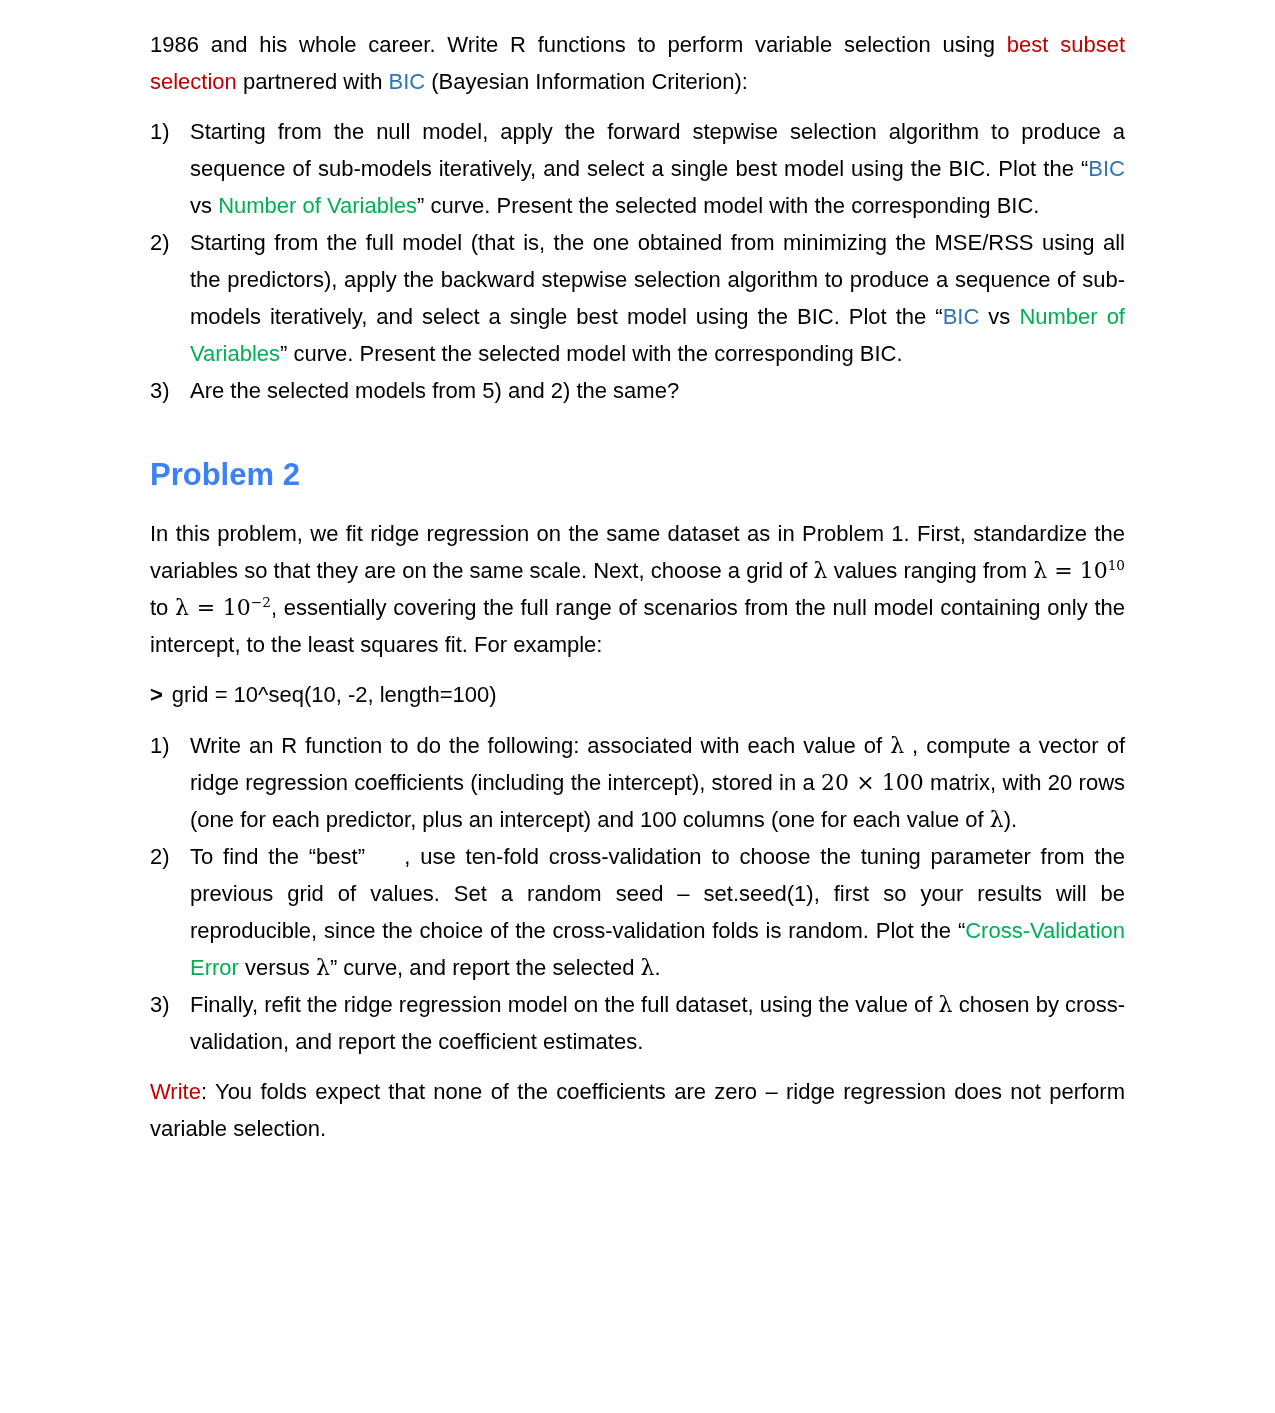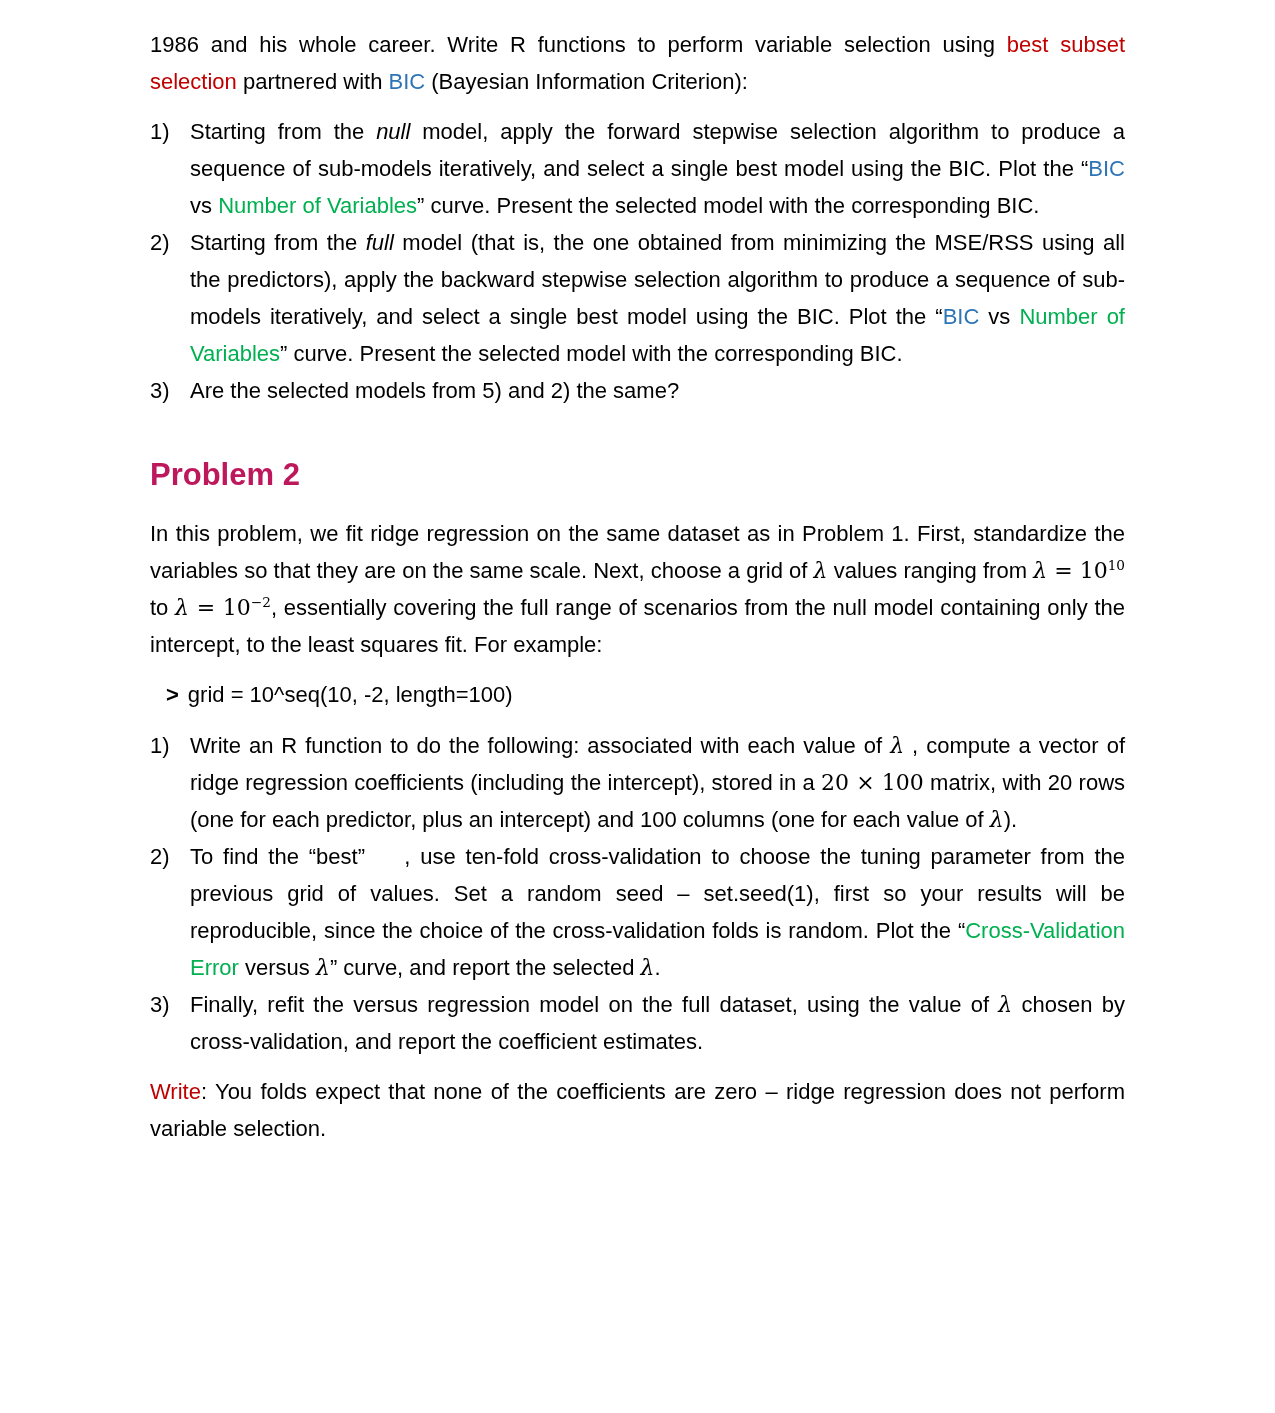--- a/index.html
+++ b/index.html
@@ -42,35 +42,35 @@
   }
   .li-text {
     flex: 1 1 auto;
     text-align: justify;
   }
   .heading {
     font-size: 31px;
     line-height: 40px;
     font-weight: 700;
     margin: 46px 0 20px 0;
-    color: #be185d;
+    color: #3b82f6;
   }
   .code {
-    margin: 1px 0 14px 16px;
+    margin: 1px 0 14px 0;
     text-align: left;
     white-space: pre-wrap;
   }
   .prompt {
     font-weight: 700;
     margin-right: 9px;
   }
   .red   { color: var(--red, #C00000); }
   .blue  { color: var(--blue, #2E75B6); }
   .green { color: var(--green, #00B050); }
-  .it    { font-style: italic; }
+  .it    { }
   .math  { font-family: "DejaVu Serif", serif; }
   .sup   {
     font-size: 0.62em;
     vertical-align: super;
     line-height: 0;
   }
 </style>
 </head>
 <body>
 
@@ -104,20 +104,20 @@
       <div class="li">
         <span class="num">1)</span>
         <span class="li-text"><span>Write an R function to do the following: associated with each value of </span><span class="it math">λ</span><span> , compute a vector of ridge regression coefficients (including the intercept), stored in a </span><span class="math">20 × 100</span><span> matrix, with 20 rows (one for each predictor, plus an intercept) and 100 columns (one for each value of </span><span class="it math">λ</span><span>).</span></span>
       </div>
       <div class="li">
         <span class="num">2)</span>
         <span class="li-text"><span>To find the “best”&nbsp;&nbsp;&nbsp; , use ten-fold cross-validation to choose the tuning parameter from the previous grid of values. Set a random seed – set.seed(1), first so your results will be reproducible, since the choice of the cross-validation folds is random. Plot the “</span><span class="green">Cross-Validation Error</span><span> versus </span><span class="it math">λ</span><span>” curve, and report the </span><span>selected </span><span class="it math">λ</span><span>.</span></span>
       </div>
       <div class="li">
         <span class="num">3)</span>
-        <span class="li-text"><span>Finally, refit the versus regression model on the full dataset, using the value of </span><span class="it math">λ</span><span> chosen by cross-validation, and report the coefficient estimates.</span></span>
+        <span class="li-text"><span>Finally, refit the ridge regression model on the full dataset, using the value of </span><span class="it math">λ</span><span> chosen by cross-validation, and report the coefficient estimates.</span></span>
       </div>
     </div>
 
     <p class="para"><span class="red">Write</span><span>: You folds expect that none of the coefficients are zero – ridge regression does not perform variable selection.</span></p>
 
   </div>
 </div>
 
 </body></html>

